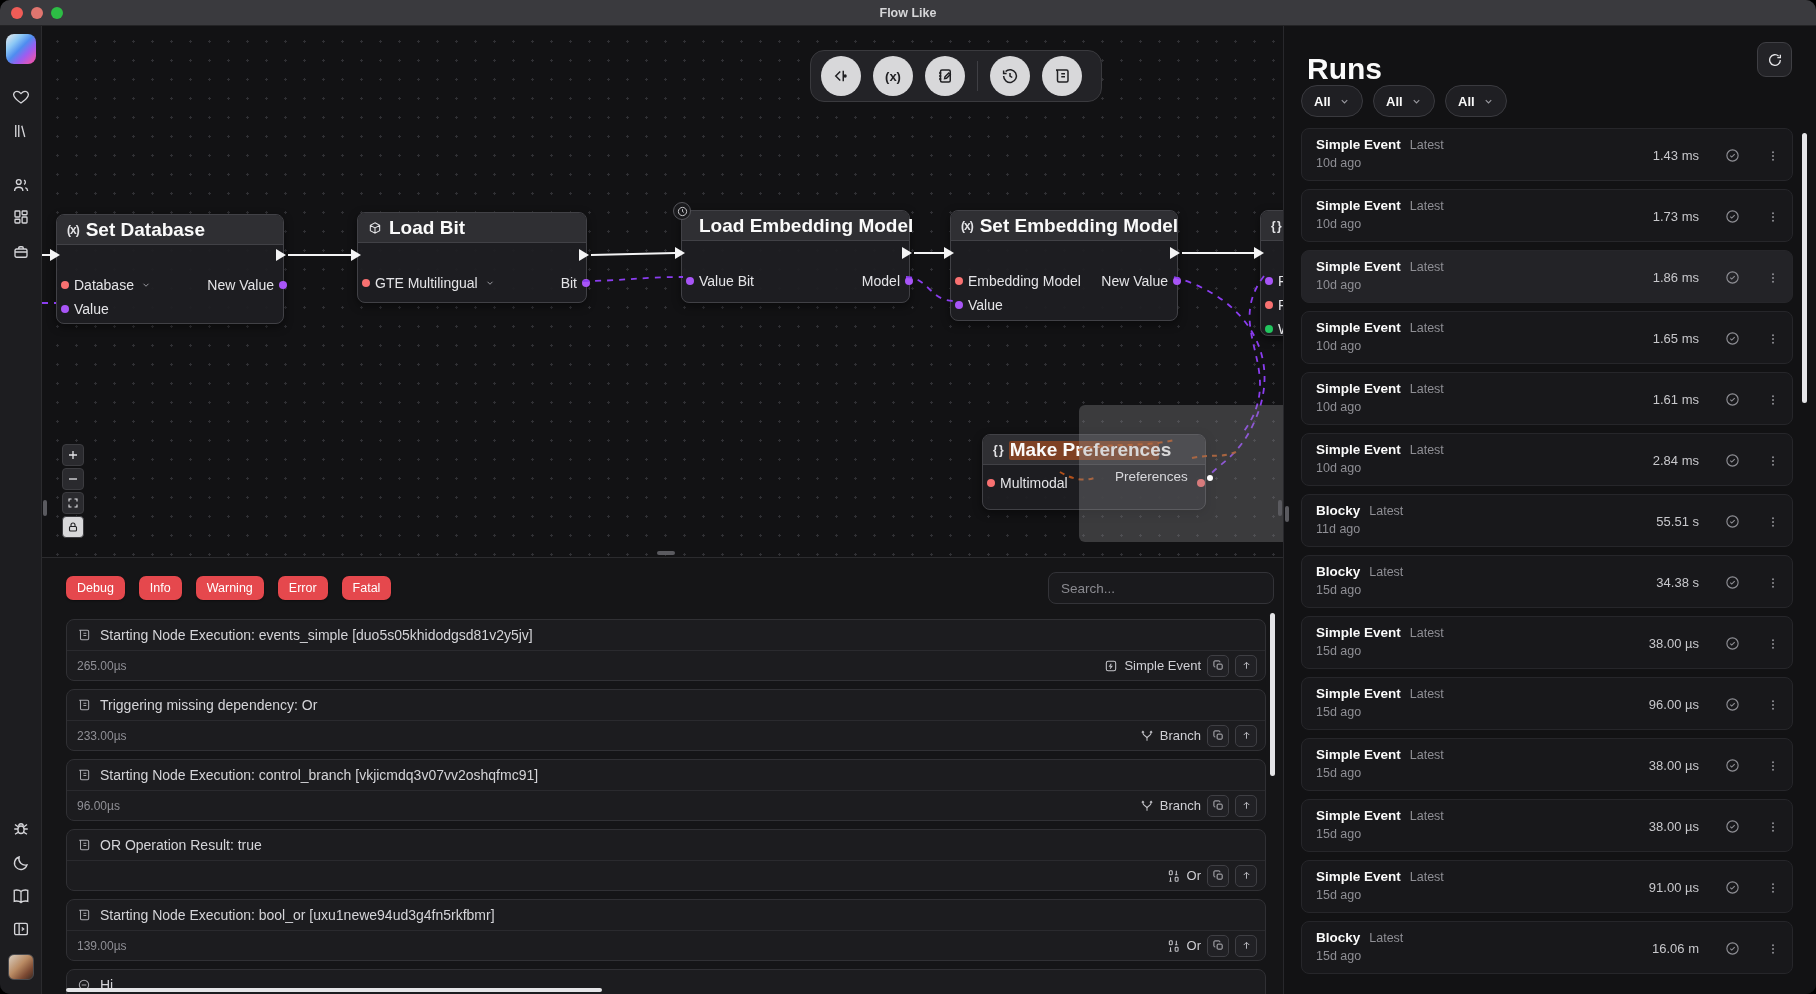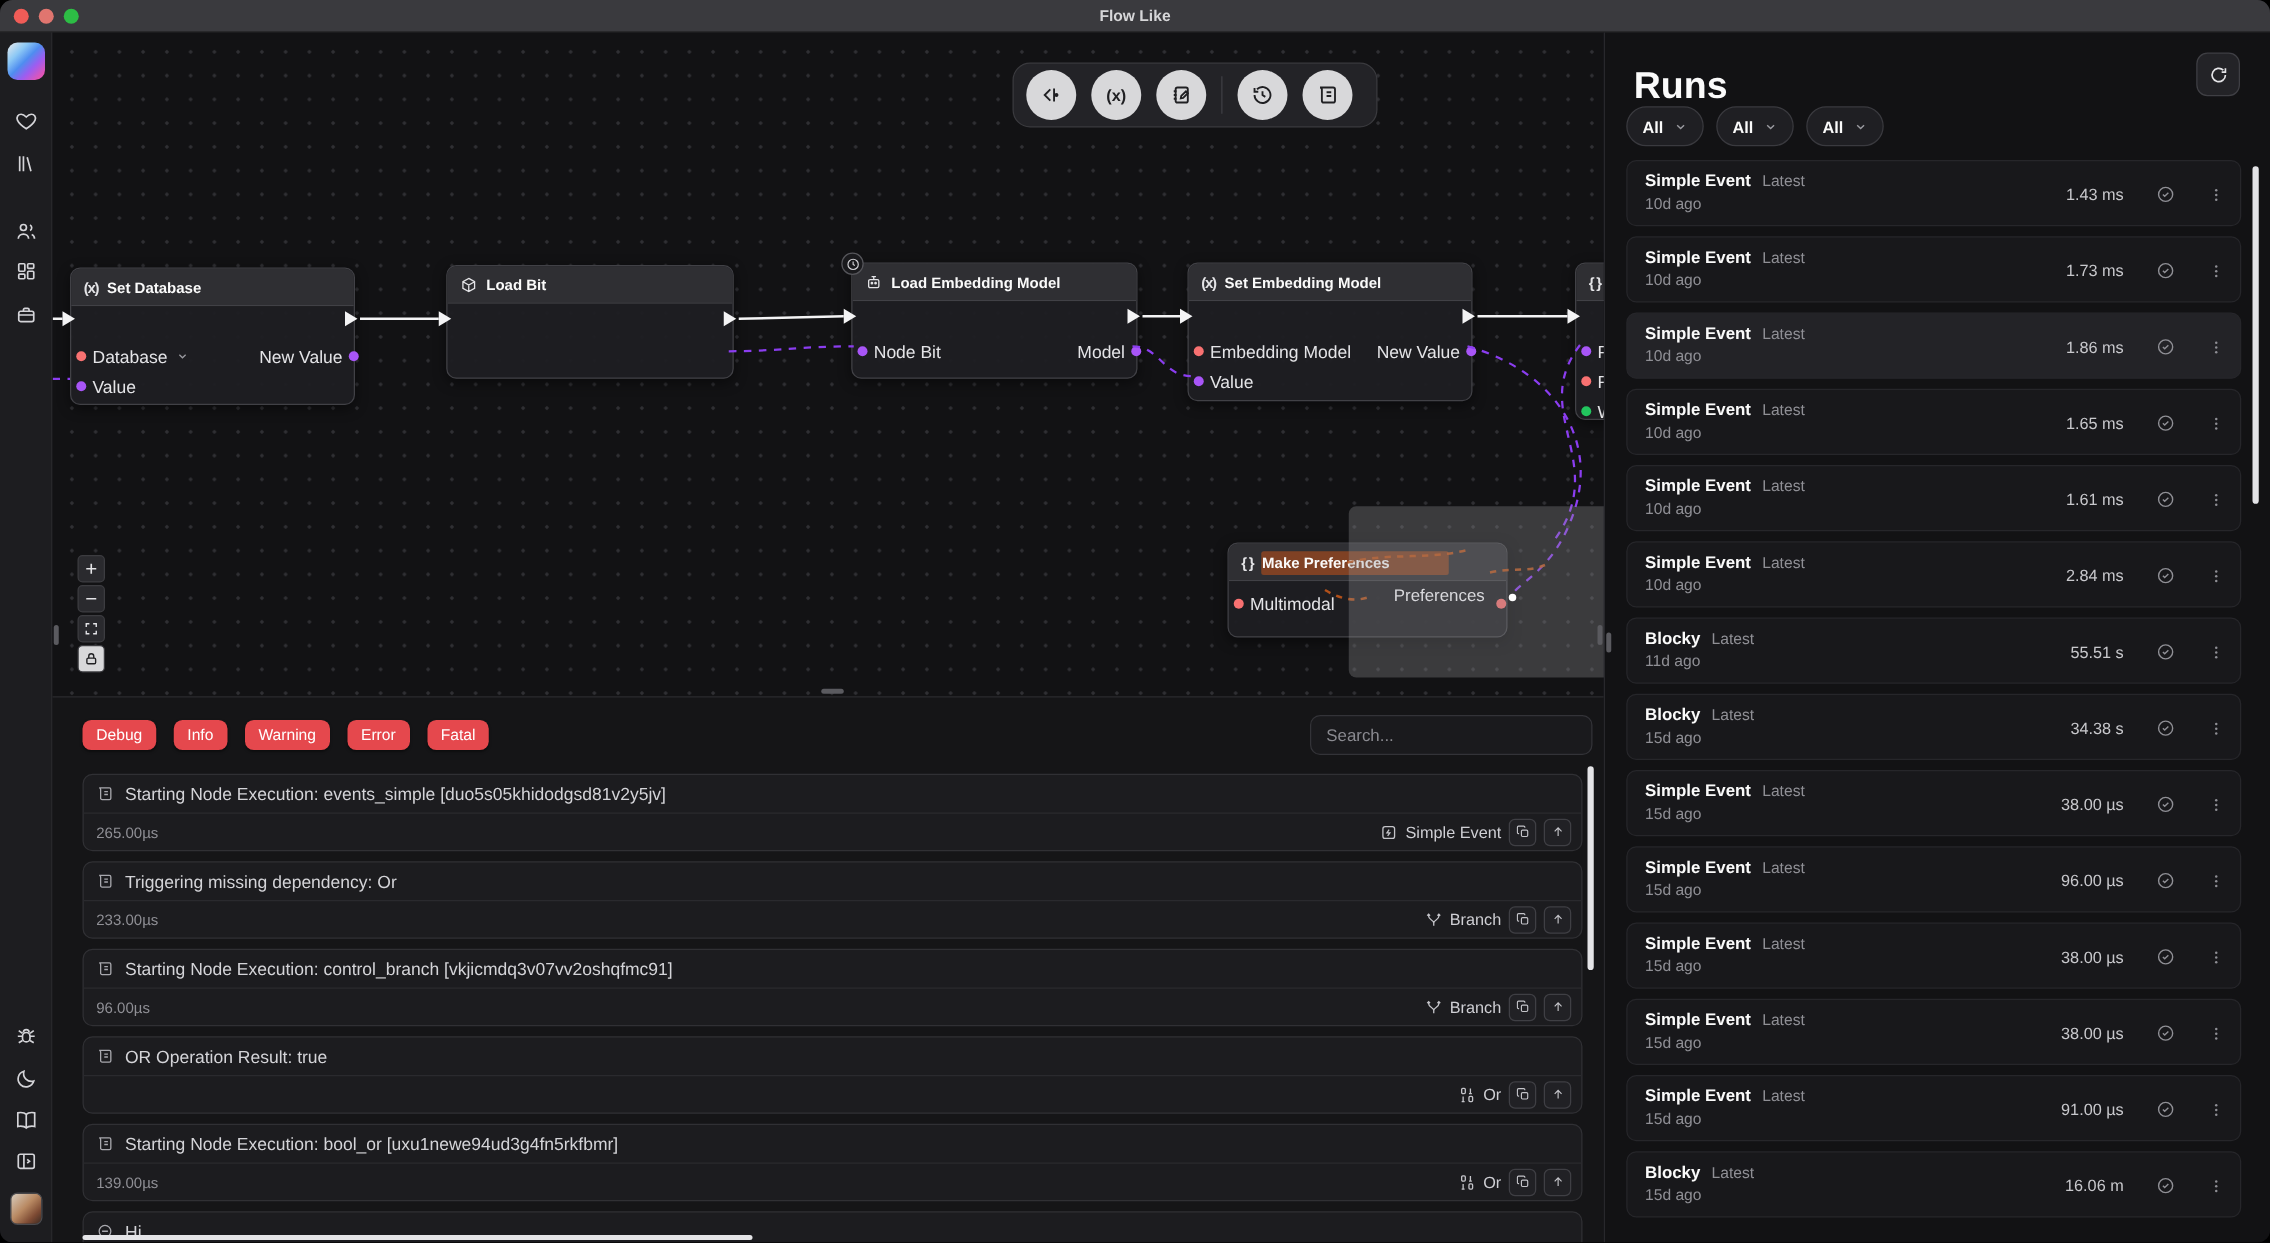--- a/index.html
+++ b/index.html
@@ -22,21 +22,21 @@
   .avatar { width:26px; height:26px; border-radius:6px; background:linear-gradient(135deg,#d8cdbf 0%,#b98a63 45%,#7d4a33 75%,#3c2a22 100%); border:1px solid #4a4a4e; }
 
   
   .canvas { position:absolute; left:42px; top:26px; width:1241px; height:531px; background:#121214;
     background-image:radial-gradient(#303034 1.2px, transparent 1.4px); background-size:19px 19px; background-position:6px 6px; overflow:hidden; }
   .wires { position:absolute; left:0; top:0; z-index:3; pointer-events:none; }
 
   .node { position:absolute; z-index:2; border:1px solid #414146; border-radius:8px; background:rgba(30,30,34,.94); box-shadow:0 3px 10px rgba(0,0,0,.45); }
   .node-header { height:30px; background:#2f2f33; border-bottom:1px solid #414146; border-radius:7px 7px 0 0; display:flex; align-items:center; gap:7px; padding:0 10px; position:relative; }
   .nh-glyph { color:#e4e4e7; font-size:12px; font-weight:700; letter-spacing:-1px; }
-  .nh-title { color:#fafafa; font-size:12px; font-weight:700; white-space:nowrap; position:relative; z-index:1; }
+  .nh-title { color:#fafafa; font-size:19px; font-weight:700; white-space:nowrap; position:relative; z-index:1; }
   .node-body { position:relative; padding:28px 0 10px 0; }
   .pin-row { display:flex; justify-content:space-between; align-items:center; height:24px; padding:0 8px; color:#e4e4e7; font-size:14px; }
   .pin-side { display:flex; align-items:center; gap:5px; white-space:nowrap; }
   .dot { width:8px; height:8px; border-radius:50%; flex:0 0 auto; }
   .dot.red { background:#f87171; } .dot.purple { background:#a855f7; } .dot.green { background:#22c55e; }
   .pin-out .dot { margin-right:-12px; }
   .pin-in .dot { margin-left:-4px; }
   .chev { color:#9a9aa0; margin-left:2px; }
   .clock-badge { position:absolute; left:-9px; top:-9px; width:18px; height:18px; border-radius:50%; background:#1a1a1d; border:1px solid #55555a; color:#d4d4d8; display:flex; align-items:center; justify-content:center; z-index:4; }
   .hl-orange { position:absolute; left:26px; top:6px; width:150px; height:19px; background:rgba(178,78,28,.62); border-radius:2px; z-index:0; }
@@ -230,20 +230,35 @@
       </div>
     </div>
 
     <div class="node" style="left:315px;top:186px;width:230px;height:91px">
       <div class="node-header">
         <svg width="14" height="14" viewBox="0 0 24 24" fill="none" stroke="#e4e4e7" stroke-width="1.8">
             <path d="M12 3l8 4.5v9L12 21l-8-4.5v-9L12 3zM4 7.5l8 4.5 8-4.5M12 12v9"></path>
           </svg>
         <span class="nh-title">Load Bit</span>
       </div>
+      <div class="node-body">
+        <div class="pin-row">
+          <span class="pin-side pin-in">
+              <i class="dot red"></i>
+              <span>GTE Multilingual</span>
+            <svg class="chev" width="10" height="10" viewBox="0 0 24 24" fill="none" stroke="currentColor" stroke-width="2.4">
+                <path d="M6 9l6 6 6-6"></path>
+              </svg>
+            </span>
+          <span class="pin-side pin-out">
+              <span>Bit</span>
+              <i class="dot purple"></i>
+            </span>
+        </div>
+      </div>
     </div>
 
     <div class="node" style="left:639px;top:184px;width:229px;height:93px">
       <span class="clock-badge">
         <svg width="11" height="11" viewBox="0 0 24 24" fill="none" stroke="currentColor" stroke-width="2">
             <circle cx="12" cy="12" r="9"></circle>
             <path d="M12 7v5l3 2"></path>
           </svg>
       </span>
       <div class="node-header">
@@ -252,21 +267,21 @@
             <path d="M12 8V4M9 4h6"></path>
             <circle cx="9.5" cy="13" r="1" fill="#e4e4e7"></circle>
             <circle cx="14.5" cy="13" r="1" fill="#e4e4e7"></circle>
           </svg>
         <span class="nh-title">Load Embedding Model</span>
       </div>
       <div class="node-body">
         <div class="pin-row">
           <span class="pin-side pin-in">
               <i class="dot purple"></i>
-              <span>Node Bit</span>
+              <span>Value Bit</span>
             </span>
           <span class="pin-side pin-out">
               <span>Model</span>
               <i class="dot purple"></i>
             </span>
         </div>
       </div>
     </div>
 
     <div class="node" style="left:908px;top:184px;width:228px;height:111px">

